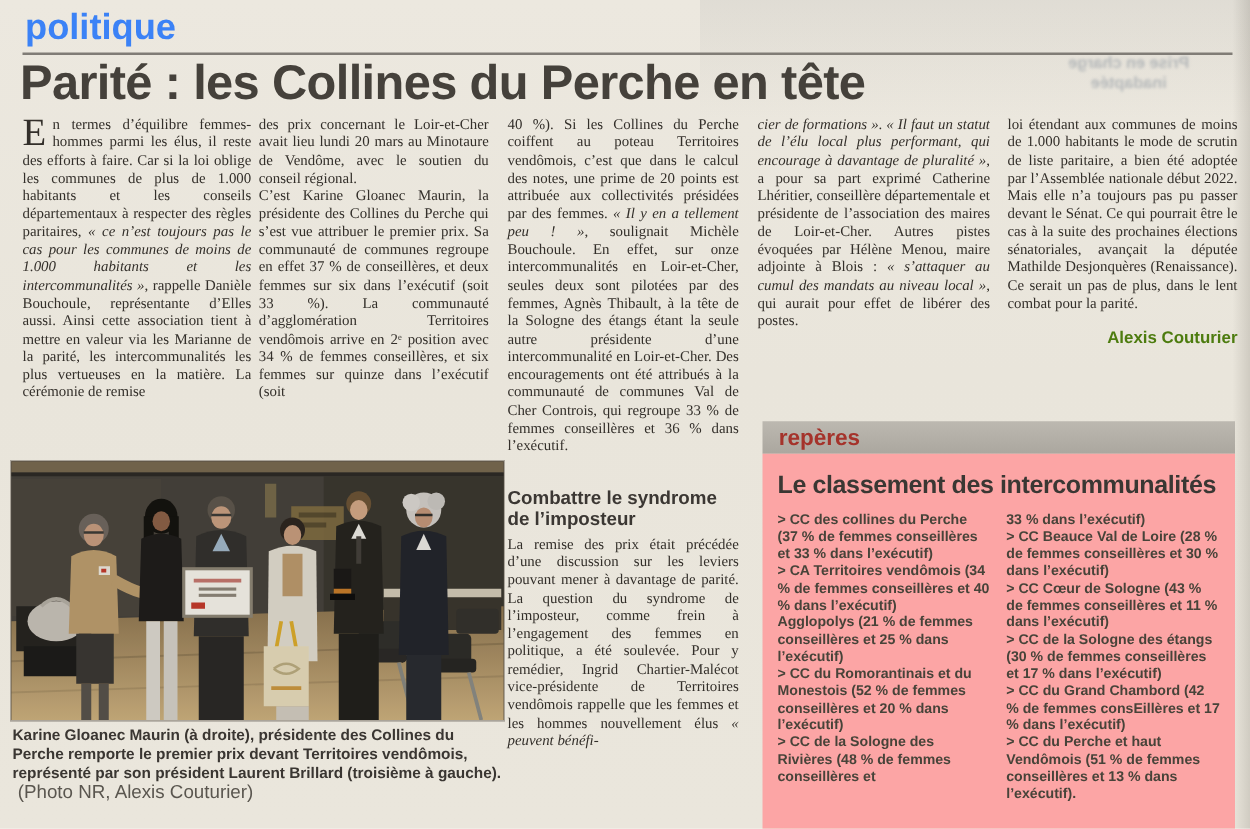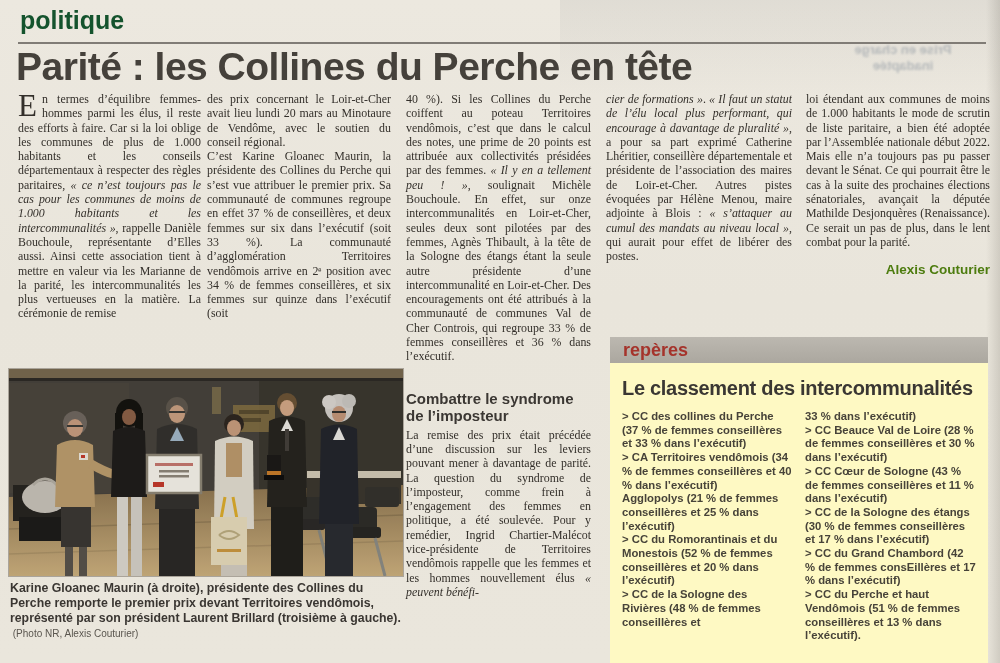--- a/index.html
+++ b/index.html
@@ -13,21 +13,21 @@
   .edge-shade{position:absolute;top:0;right:0;width:14px;height:663px;
     background:linear-gradient(90deg,rgba(0,0,0,0) 0%,rgba(90,85,75,.18) 100%);}
   .top-right-tint{position:absolute;top:0;left:560px;right:0;height:95px;
     background:linear-gradient(180deg,rgba(150,150,148,.14),rgba(150,150,148,0));}
   
   .ghost{position:absolute;left:818px;top:42px;width:170px;text-align:center;
     font-family:"Liberation Sans",sans-serif;font-weight:bold;font-size:13px;line-height:16px;
     color:#8d96a0;opacity:.55;transform:scaleX(-1);filter:blur(1.2px);}
   
   .section-label{position:absolute;left:20px;top:6px;
-    font-family:"Liberation Sans",sans-serif;font-weight:bold;font-size:25px;color:#14532d;}
+    font-family:"Liberation Sans",sans-serif;font-weight:bold;font-size:29px;color:#3b82f6;}
   .top-rule{position:absolute;left:18px;top:42px;width:968px;height:2px;background:#807c76;}
   .headline{position:absolute;left:16px;top:45px;margin:0;width:960px;
     font-family:"Liberation Sans",sans-serif;font-weight:bold;font-size:39px;
     letter-spacing:-0.5px;color:#45413b;}
   
   .col{position:absolute;top:92px;text-align:justify;color:#332f2a;
     font-size:11.9px;line-height:14.3px;z-index:1;}
   .col p{margin:0;}
   .col .it{font-style:italic;}
   .c1{left:18px;width:183px;height:282px;overflow:hidden;}
@@ -41,29 +41,29 @@
     display:block;margin:26px 0 4px 0;}
   .byline{display:block;text-align:right;margin-top:14px;
     font-family:"Liberation Sans",sans-serif;font-weight:bold;font-size:13.5px;color:#4d7c0f;}
   
   .photo{position:absolute;left:8px;top:368px;width:394px;height:207px;margin:0;
     border:1px solid #aaa49a;background:#46423b;z-index:4;}
   .photo svg{display:block;}
   .caption{position:absolute;left:10px;top:581px;width:392px;
     font-family:"Liberation Sans",sans-serif;font-size:12.3px;line-height:15px;
     font-weight:bold;color:#3a3632;text-align:left;z-index:4;}
-  .credit{font-weight:normal;font-size:10px;color:#5a564f;}
+  .credit{font-weight:normal;font-size:15px;color:#5a564f;}
   
   .reperes{position:absolute;left:610px;top:337px;width:378px;height:326px;z-index:5;}
   .rep-band{height:26px;background:linear-gradient(180deg,#bcb8b0,#aba79f);
     display:flex;align-items:center;}
   .rep-label{font-family:"Liberation Sans",sans-serif;font-weight:bold;font-size:18px;
     color:#a5332b;padding-left:13px;}
   .rep-body{position:absolute;top:26px;left:0;right:0;bottom:0;
-    background:#fef9c3;padding:10px 12px 0 12px;box-sizing:border-box;}
+    background:#fca5a5;padding:10px 12px 0 12px;box-sizing:border-box;}
   .rep-title{margin:4px 0 10px 0;font-family:"Liberation Sans",sans-serif;
     font-weight:bold;font-size:20px;color:#3a3733;letter-spacing:-0.3px;}
   .rep-cols{display:flex;gap:12px;}
   .rep-col{width:171px;font-family:"Liberation Sans",sans-serif;font-weight:bold;
     font-size:11.3px;line-height:13.7px;color:#474339;}
   .rep-col div{margin:0;}
 </style>
 </head>
 <body>
 

